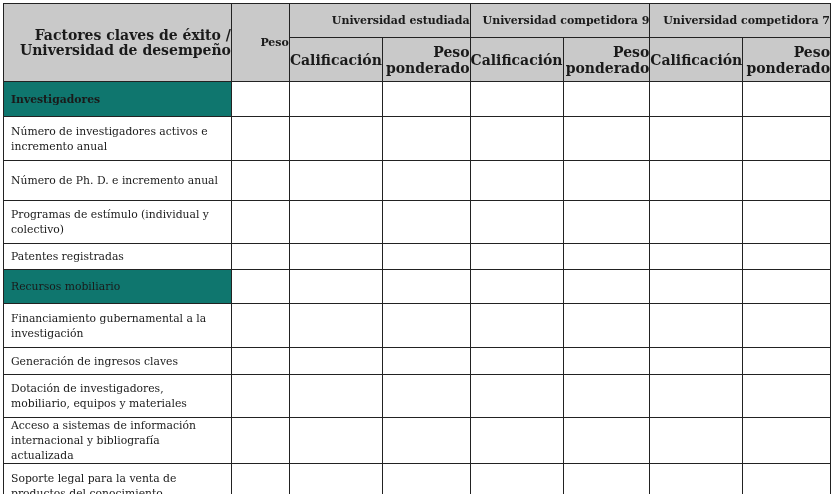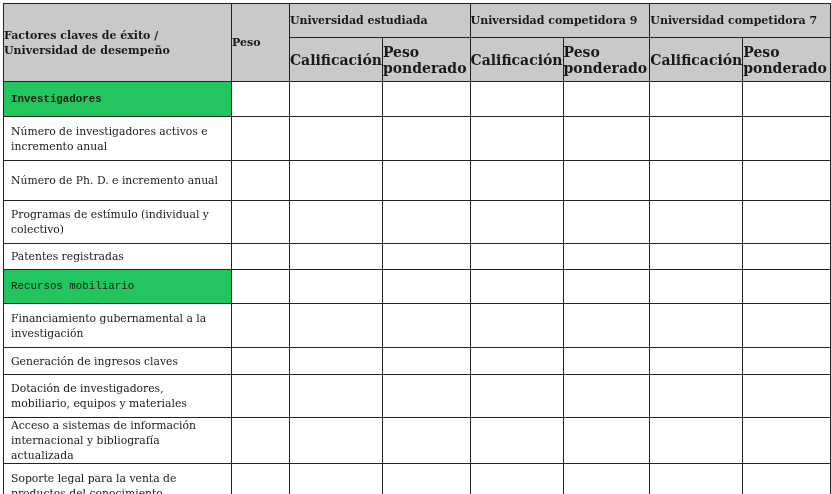--- a/index.html
+++ b/index.html
@@ -1,24 +1,24 @@
 <!DOCTYPE html>
 <html><head>
 <meta charset="utf-8">
 <style>
   html, body { margin:0; padding:0; background:#ffffff; }
   body { width:831px; height:494px; overflow:hidden; font-family:"DejaVu Serif", serif; color:#1a1a1a; }
   table { position:absolute; left:3px; top:3px; border-collapse:collapse; table-layout:fixed; }
   td, th { border:1.3px solid #222; padding:0; }
-  th { background:#c9c9c9; font-weight:bold; text-align:left; vertical-align:middle; }
-  .h-main { font-size:11px; line-height:15px; }
+  th { background:#c9c9c9; font-weight:bold; text-align:right; vertical-align:middle; }
+  .h-main { font-size:14px; line-height:15px; }
   .h-sub { font-size:14px; }
   .h-uni { font-size:11px; }
   td.label { padding:0 7px 0 7px; font-size:10.8px; line-height:15px; vertical-align:middle; text-align:left; }
-  td.section { background:#22c55e;font-family:Liberation Mono, monospace; }
+  td.section { background:#0f766e; }
   td.section.bold { font-weight:bold; }
   td.cell { background:#fff; }
 </style>
 </head>
 <body>
 
 <table>
   <colgroup>
     <col style="width:241px">
     <col style="width:61px">

